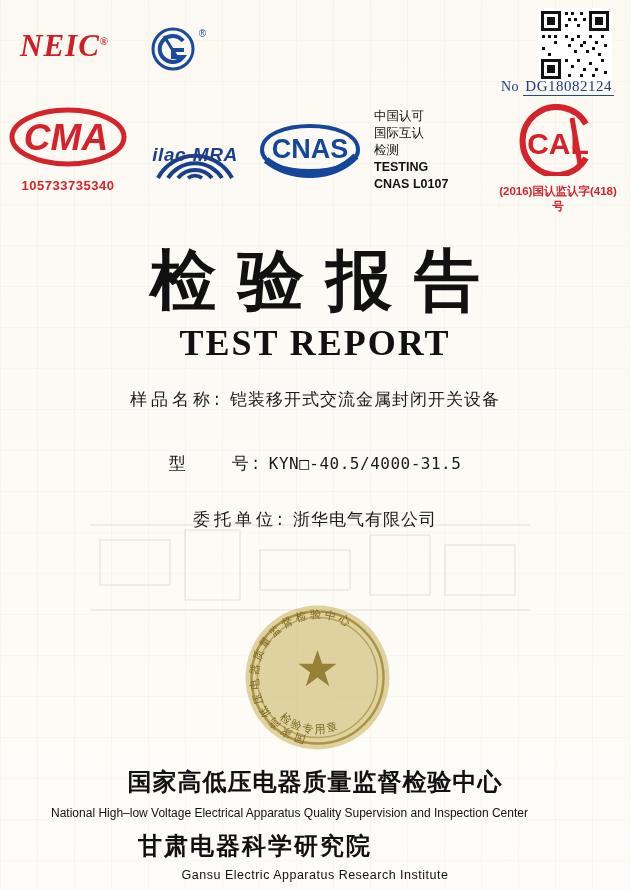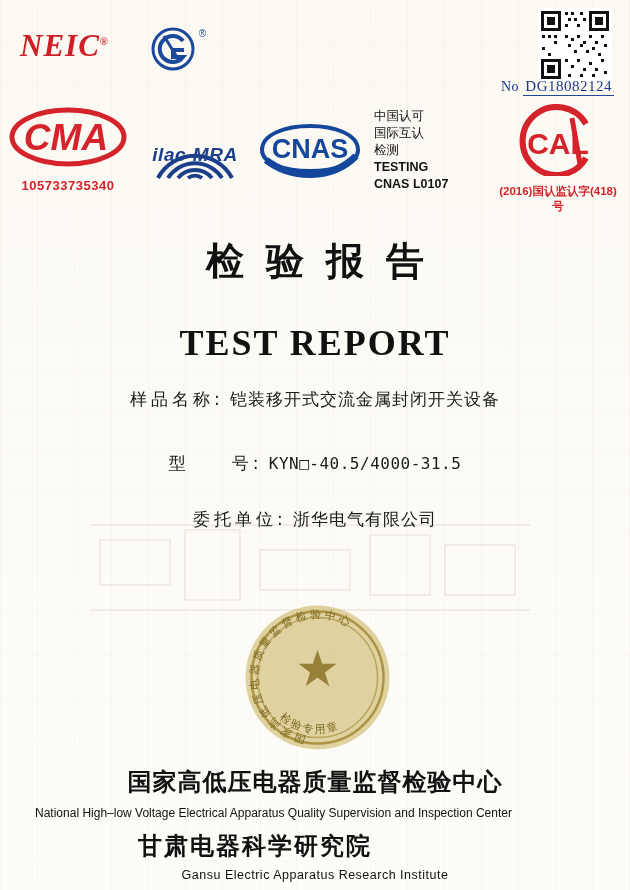--- a/index.html
+++ b/index.html
@@ -190,21 +190,21 @@
 
   
   .title-cn {
     position: absolute;
     left: 0;
     top: 236px;
     width: 630px;
     text-align: center;
     font-family: "DejaVu Sans", sans-serif;
     font-weight: bold;
-    font-size: 38px;
+    font-size: 66px;
     letter-spacing: 22px;
     text-indent: 22px;
     color: #111;
   }
   .title-en {
     position: absolute;
     left: 0;
     top: 322px;
     width: 630px;
     text-align: center;
@@ -253,21 +253,21 @@
     width: 630px;
     text-align: center;
     font-family: "DejaVu Sans", sans-serif;
     font-weight: bold;
     font-size: 24px;
     letter-spacing: 1px;
     color: #111;
   }
   .foot-en1 {
     position: absolute;
-    left: 0;
+    left: 16px;
     top: 806px;
     width: 547px;
     text-align: center;
     font-family: "Liberation Sans", sans-serif;
     font-size: 12px;
     color: #111;
   }
   .foot-cn2 {
     position: absolute;
     left: 0;

